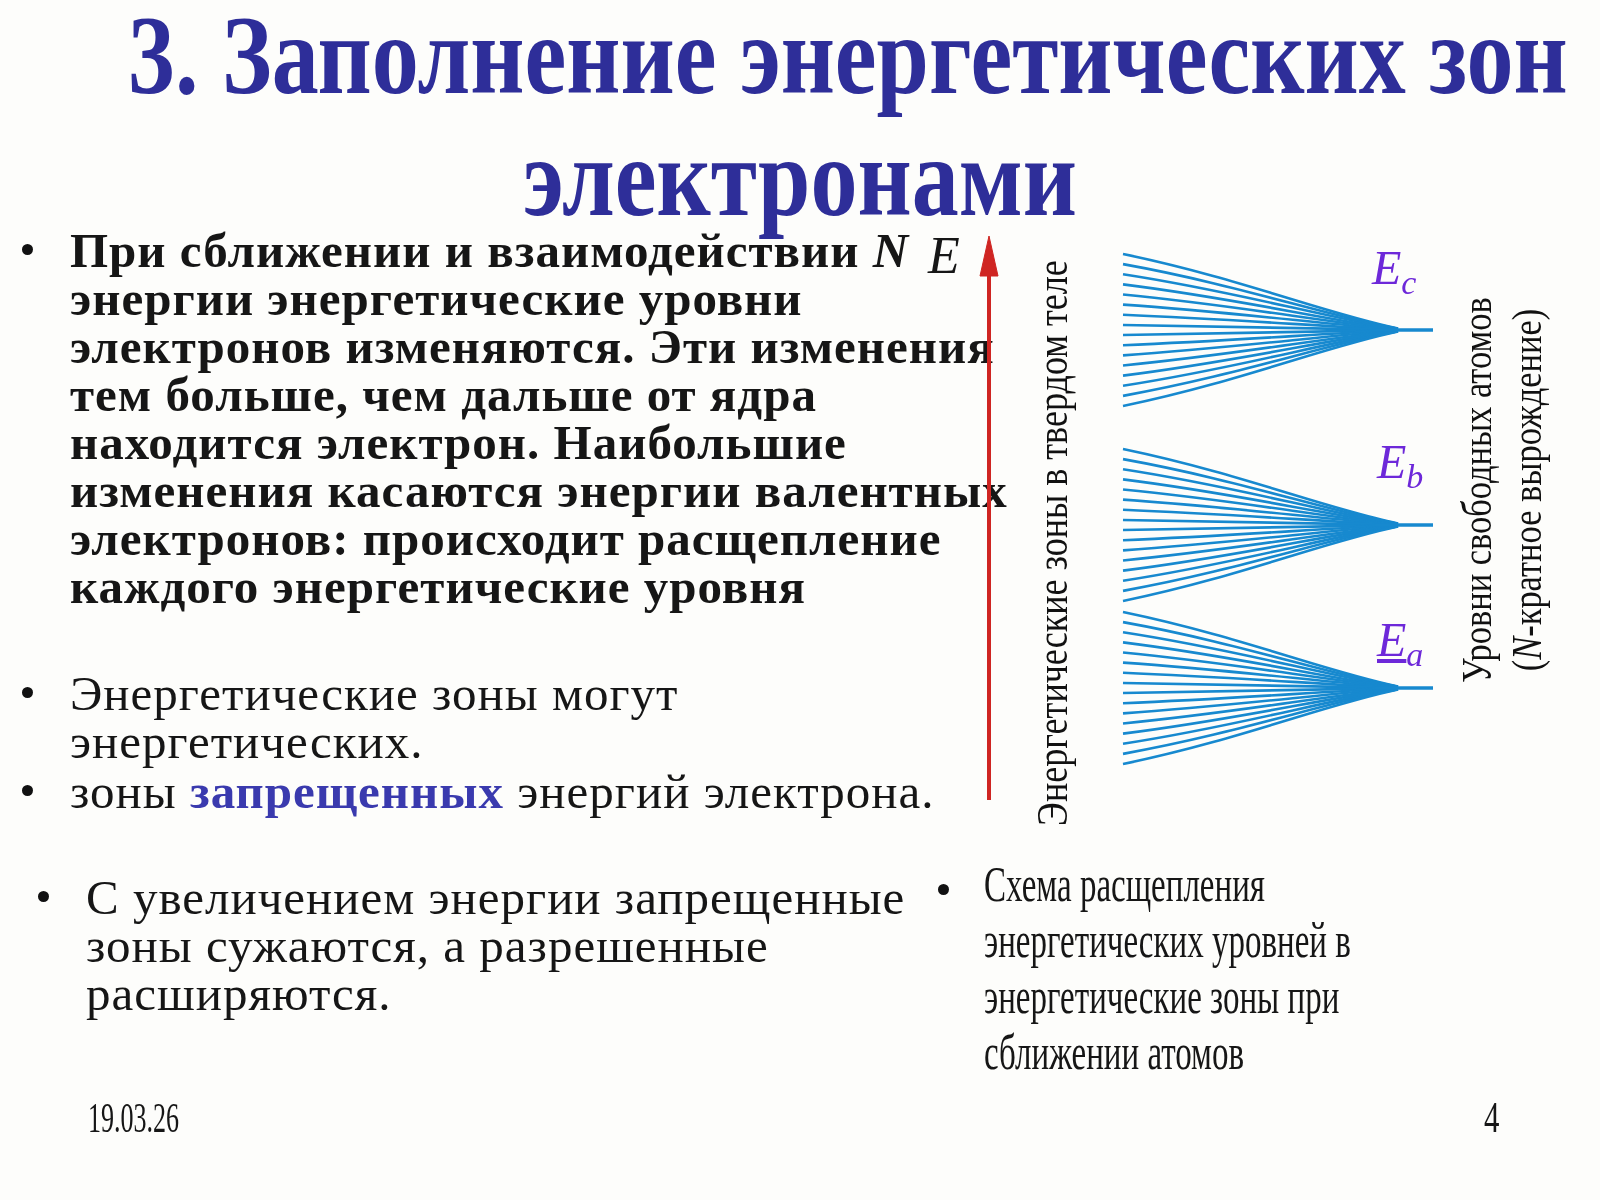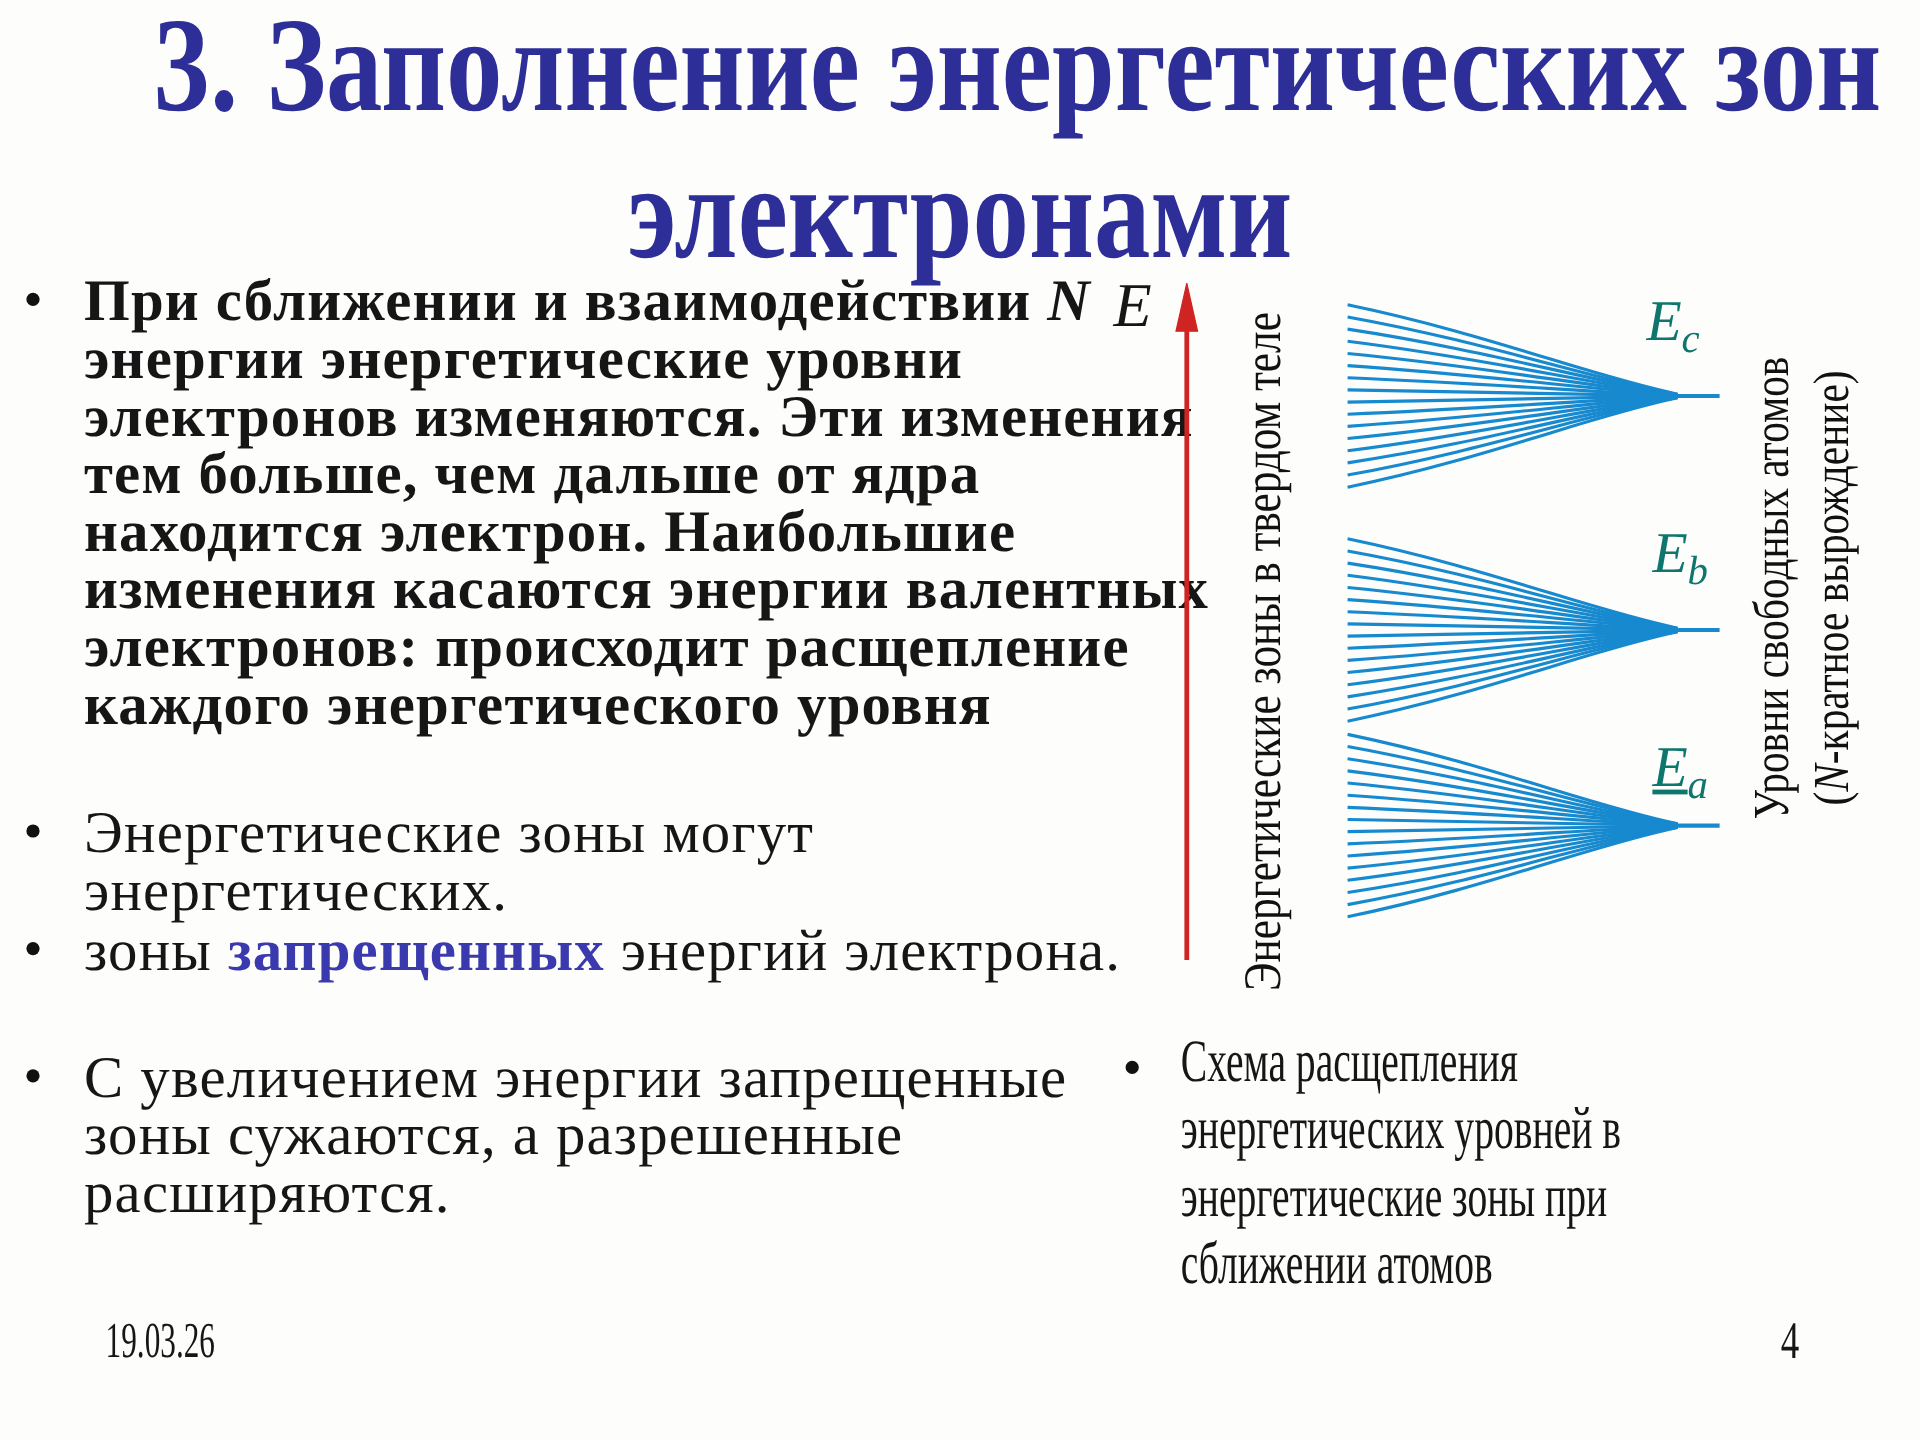--- a/index.html
+++ b/index.html
@@ -17,33 +17,33 @@
     position:absolute;top:-6px;left:0;width:1600px;text-align:center;
     font-weight:bold;font-size:112px;line-height:122px;color:var(--title-color);
     transform:scaleX(0.84);transform-origin:50% 0;
   }
   
   .bullet{position:absolute;left:70px;font-size:49px;line-height:48px;letter-spacing:1px;}
   .bullet .dot, .cap-dot{
     position:absolute;width:11px;height:11px;border-radius:50%;background:#111;
   }
   .bullet .dot{left:-48px;top:17px;}
-  .b1{top:227px;font-weight:bold;} .b2{top:659px;margin-top:11px;} .b3{top:768px;} .b4{top:874px;}
+  .b1{top:227px;font-weight:bold;} .b2{top:659px;margin-top:11px;} .b3{top:768px;} .b4{top:874px;margin-left:16px;}
   .tline{white-space:nowrap;}
   .it{font-style:italic;}
   .accent{color:var(--accent);font-weight:bold;}
   
   .elabel{position:absolute;left:928px;top:226px;font-size:52px;font-style:italic;}
   .axis-arrow{position:absolute;left:977px;top:234px;width:24px;height:570px;}
   .fans{position:absolute;left:1100px;top:240px;width:350px;height:560px;}
   .vtext{position:absolute;white-space:nowrap;font-size:44px;color:#111;}
   .left-vtext{left:1052px;top:543px;transform:translate(-50%,-50%) rotate(-90deg) scaleX(0.82);}
   .right-vtext{left:1502px;top:490px;text-align:center;font-size:42px;line-height:50px;
     transform:translate(-50%,-50%) rotate(-90deg) scaleX(0.82);}
-  .lvl{position:absolute;font-size:48px;font-style:italic;color:#0f766e;}
+  .lvl{position:absolute;font-size:48px;font-style:italic;color:#6d28d9;}
   .lvl .sub{font-size:34px;vertical-align:-10px;}
   .lvl0{left:1372px;top:240px;} .lvl1{left:1377px;top:434px;} .lvl2{left:1377px;top:612px;text-decoration:underline;}
   
   .caption{position:absolute;left:984px;top:856px;font-size:50px;line-height:56px;
     transform:scaleX(0.66);transform-origin:0 0;}
   .cap-dot{left:938px;top:884px;}
   
   .footer-date{position:absolute;left:88px;top:1094px;font-size:42px;
     transform:scaleX(0.62);transform-origin:0 0;}
   .page-num{position:absolute;left:1484px;top:1092px;font-size:44px;
@@ -62,21 +62,21 @@
   <div class="bullet b1">
     <span class="dot"></span>
     <div>
         <div class="tline"><span>При сближении и взаимодействии </span><span class="it">N</span></div>
         <div class="tline"><span>энергии энергетические уровни</span></div>
         <div class="tline"><span>электронов изменяются. Эти изменения</span></div>
         <div class="tline"><span>тем больше, чем дальше от ядра</span></div>
         <div class="tline"><span>находится электрон. Наибольшие</span></div>
         <div class="tline"><span>изменения касаются энергии валентных</span></div>
         <div class="tline"><span>электронов: происходит расщепление</span></div>
-        <div class="tline"><span>каждого энергетического уровня</span></div>
+        <div class="tline"><span>каждого энергетические уровня</span></div>
       </div>
   </div>
   <div class="bullet b2">
     <span class="dot"></span>
     <div>
         <div class="tline"><span>Энергетические зоны могут</span></div>
         <div class="tline"><span>энергетических.</span></div>
       </div>
   </div>
   <div class="bullet b3">

